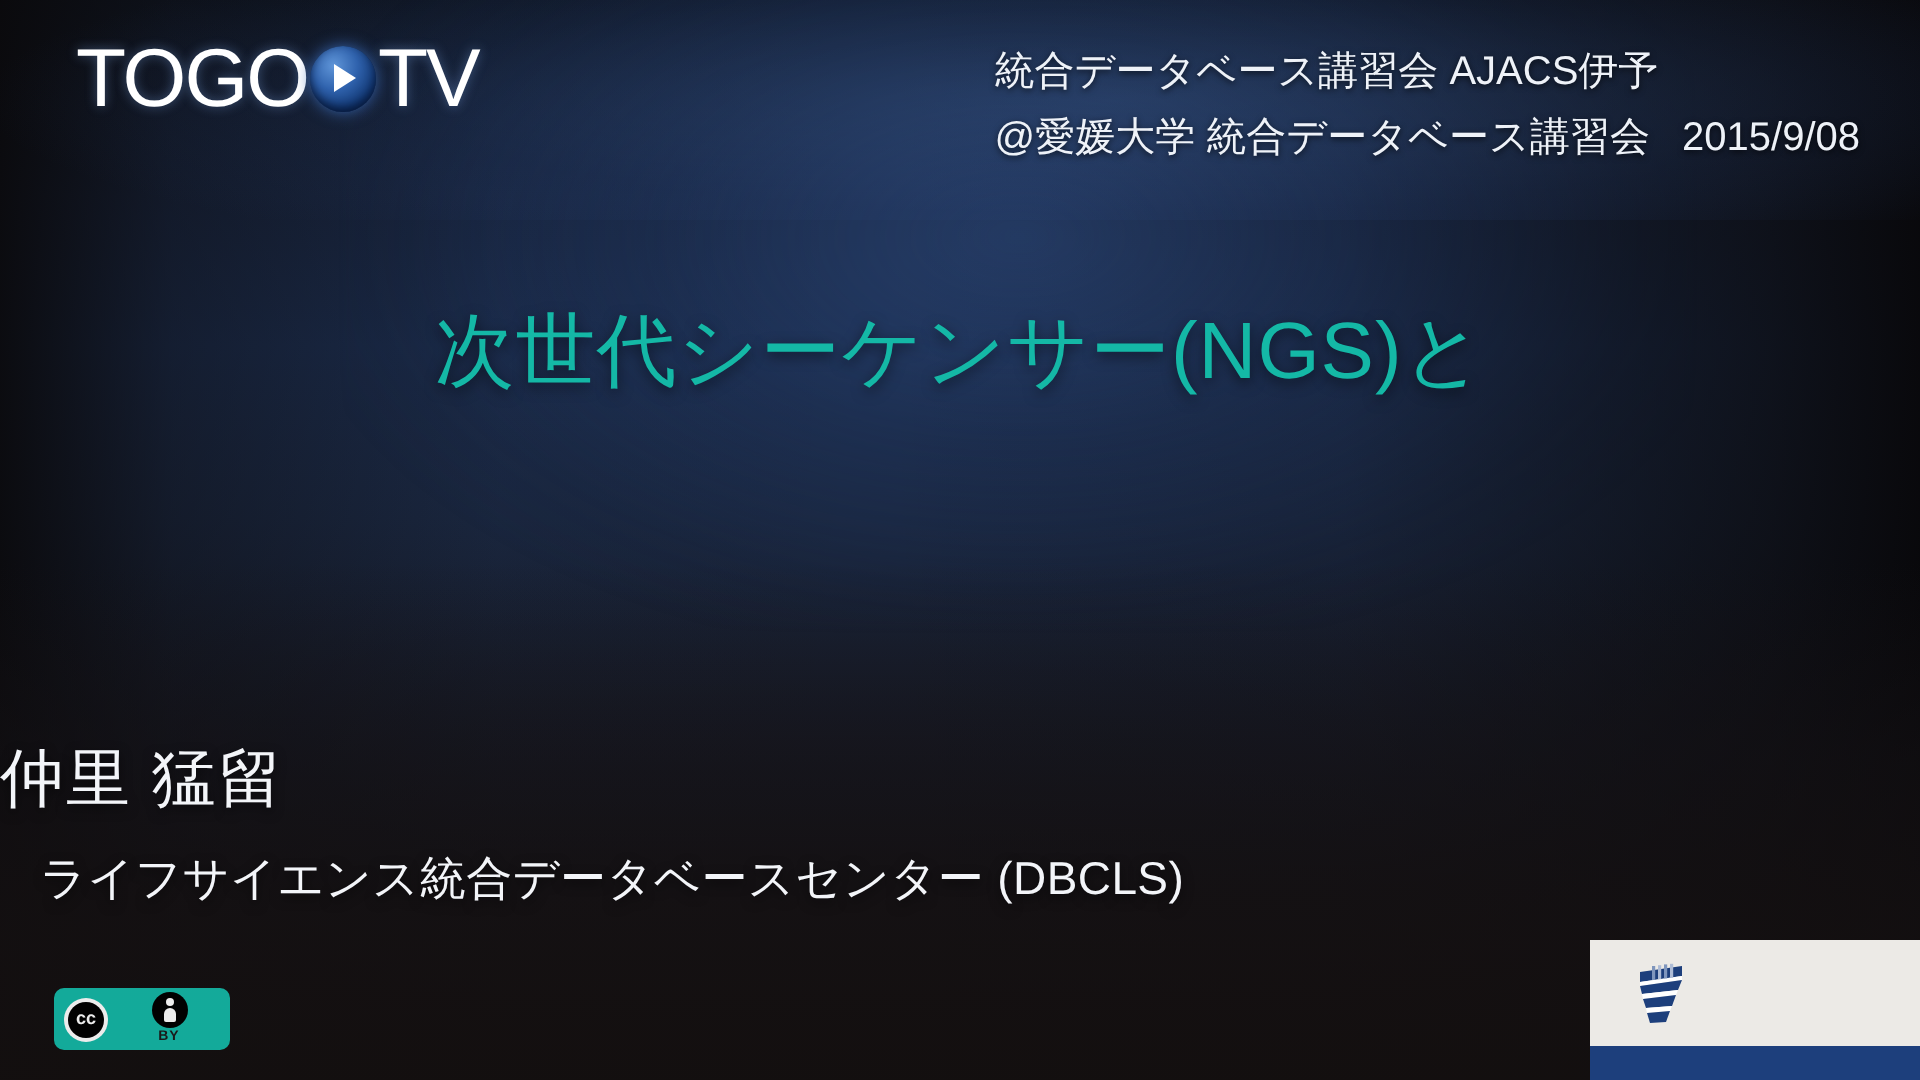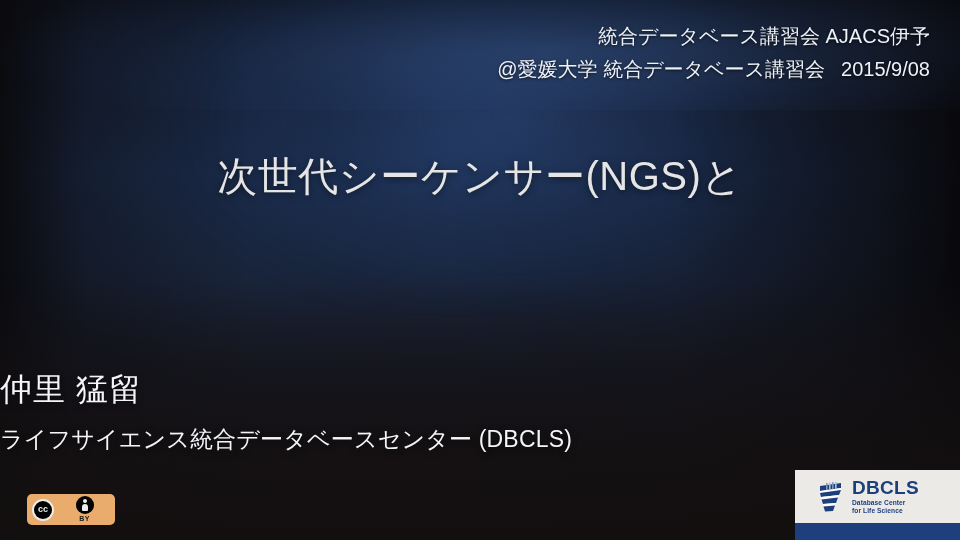--- a/index.html
+++ b/index.html
@@ -115,36 +115,35 @@
     left: 12px;
     top: 9px;
     border-left: 11px solid #ffffff;
     border-top: 7.5px solid transparent;
     border-bottom: 7.5px solid transparent;
   }
   .header-lines {
     position: absolute;
     right: 30px;
     top: 20px;
-    text-align: right;
     color: #eef2f8;
     font-size: 20px;
     line-height: 33px;
     white-space: nowrap;
     text-shadow: 0 1px 3px rgba(0,0,0,0.7);
   }
   .header-line-2 .gap { display: inline-block; width: 16px; }
   
   .title-block {
     position: absolute;
     left: 0;
     top: 156px;
     width: 960px;
     text-align: center;
-    color: #e5e5e5;
+    color: #14b8a6;
   }
   .title-line {
     font-size: 40px;
     line-height: 1.0;
     letter-spacing: 0.5px;
     text-shadow: 0 2px 7px rgba(0,0,0,0.55);
   }
   .title-line + .title-line { margin-top: 52px; }
   
   .presenter {
@@ -159,29 +158,30 @@
     line-height: 1.1;
     letter-spacing: 1px;
     text-shadow: 0 2px 6px rgba(0,0,0,0.6);
   }
   .presenter-affil {
     margin-top: 20px;
     font-size: 23px;
     line-height: 1.1;
     letter-spacing: 0.2px;
     text-shadow: 0 2px 6px rgba(0,0,0,0.6);
+    padding-left: 20px;
   }
   
   .cc-badge {
     position: absolute;
     left: 27px;
     top: 494px;
     width: 88px;
     height: 31px;
-    background: #fdba74;
+    background: #14b8a6;
     border-radius: 5px;
     display: flex;
     align-items: center;
     opacity: 0.92;
   }
   .cc-circle {
     width: 22px;
     height: 22px;
     border-radius: 50%;
     background: #ffffff;
@@ -302,20 +302,25 @@
 <div id="slide">
 
   <div class="bg-base"></div>
   <div class="bg-glow"></div>
   <div class="bg-vignette-h"></div>
   <div class="bg-lower"></div>
 
   <div class="header">
     <div class="header-glow"></div>
 
+    <div class="logo">
+      <span class="logo-part">TOGO</span>
+      <span class="logo-play"></span>
+      <span class="logo-part">TV</span>
+    </div>
 
     <div class="header-lines">
       <div class="header-line-1">統合データベース講習会 AJACS伊予</div>
       <div class="header-line-2"><span>@愛媛大学 統合データベース講習会</span><span class="gap"></span><span>2015/9/08</span></div>
     </div>
   </div>
 
   <div class="title-block">
     <div class="title-line">次世代シーケンサー(NGS)と</div>
   </div>
@@ -347,24 +352,17 @@
             <path d="M4.5 18.5 L21 16.5 L19 22 L6 23 Z" fill="#1d3f7c"></path>
             <path d="M6 23 L19 22 L18 24.5 L6.5 25.5 Z" fill="#ffffff"></path>
             <path d="M6.5 25.5 L18 24.5 L16 30 L8 30.5 Z" fill="#1d3f7c"></path>
             <rect x="9" y="2" width="1.6" height="7" fill="#7f96bd"></rect>
             <rect x="12" y="1.6" width="1.6" height="7" fill="#aebcd6"></rect>
             <rect x="15" y="1.2" width="1.6" height="7" fill="#7f96bd"></rect>
             <rect x="18" y="0.9" width="1.6" height="7" fill="#aebcd6"></rect>
           </g>
         </svg>
       </div>
-      <div class="dbcls-text">
-        <div class="dbcls-title">DBCLS</div>
-        <div class="dbcls-sub">
-          <div>Database Center</div>
-          <div>for Life Science</div>
-        </div>
-      </div>
     </div>
     <div class="dbcls-bar"></div>
   </div>
 
 </div>
 
 </body></html>

